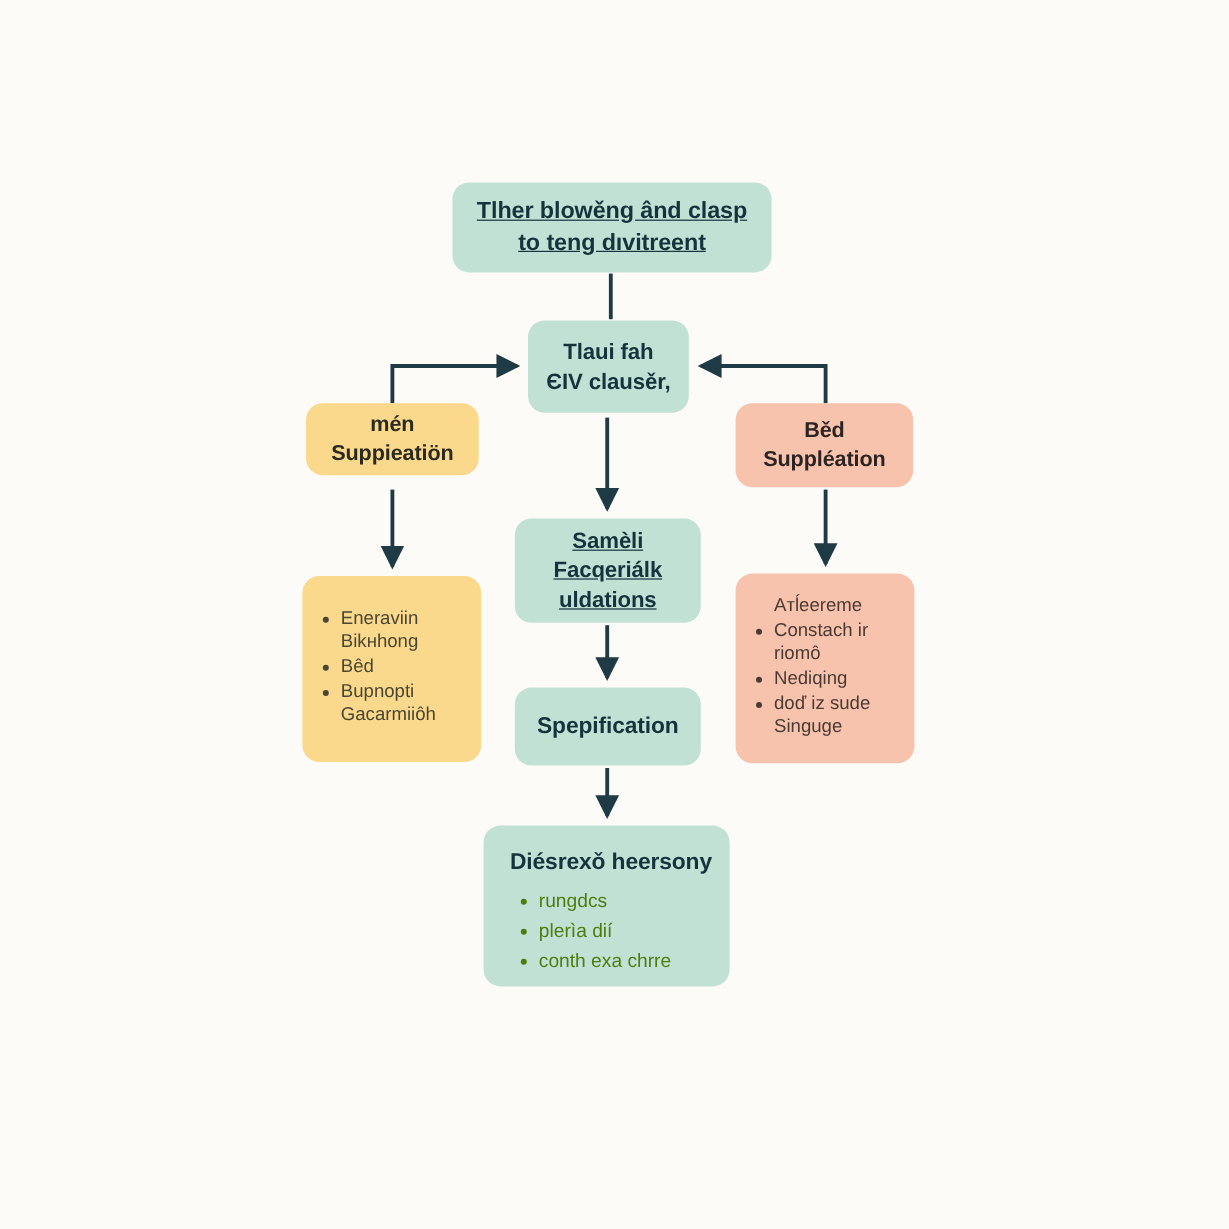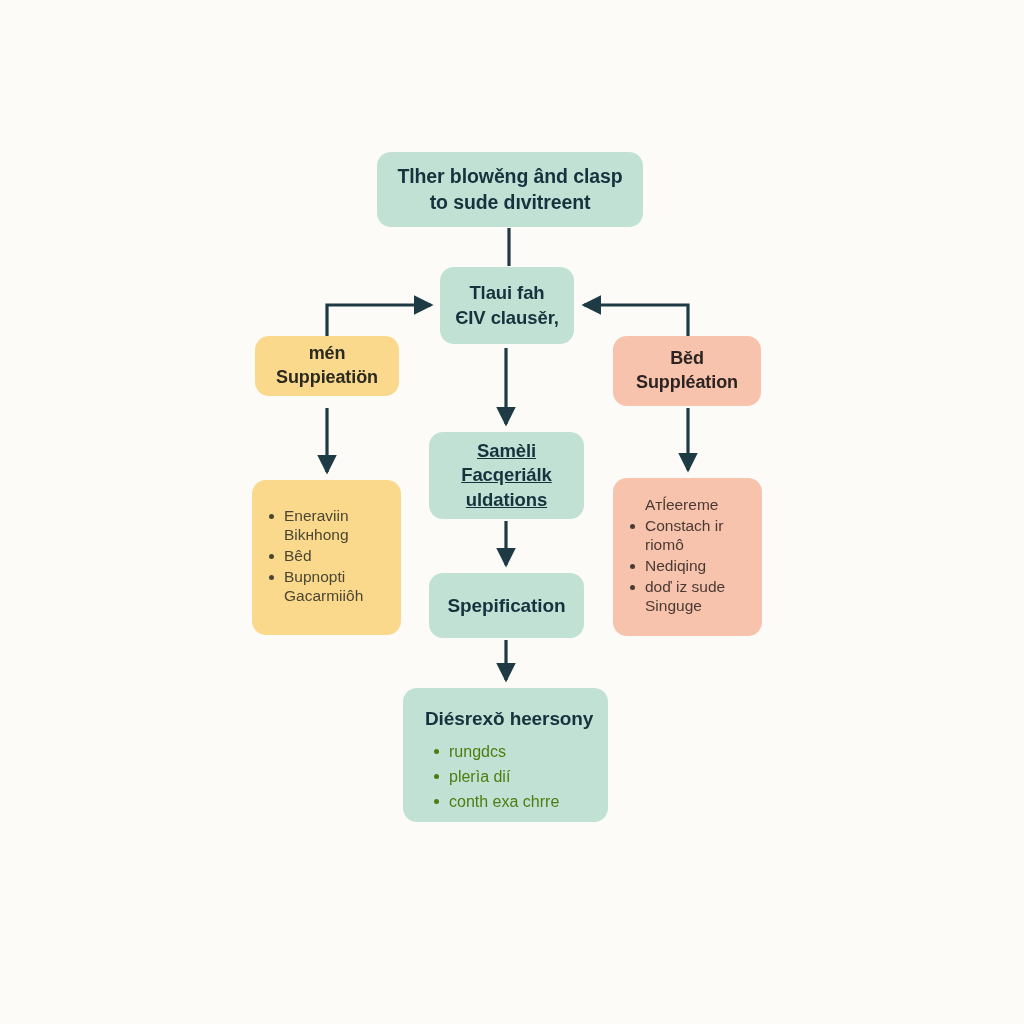--- a/index.html
+++ b/index.html
@@ -56,21 +56,21 @@
   
   .pink { background: #f7c3ac; align-items: flex-end; }
   .pink .title { color: #2c2422; }
   .pink .bullets { color: #4a3a34; }
 
   
   #node-top {
     left: 377px; top: 152px; width: 266px; height: 75px;
     padding: 6px 20px;
   }
-  #node-top .title { font-size: 19.5px; }
+  #node-top .title { font-size: 19.5px; text-decoration: underline; }
 
   #node-decision {
     left: 440px; top: 267px; width: 134px; height: 77px;
     padding: 6px 12px;
   }
   #node-decision .title { font-size: 18.5px; }
 
   #node-left-head {
     left: 255px; top: 336px; width: 144px; height: 60px;
     padding: 4px 12px;
@@ -174,21 +174,21 @@
 
     <line x1="688" y1="408" x2="688" y2="470" stroke="#1e3a44" stroke-width="3.2" marker-end="url(#arrowhead)"></line>
 
     <line x1="506" y1="521" x2="506" y2="565" stroke="#1e3a44" stroke-width="3.2" marker-end="url(#arrowhead)"></line>
 
     <line x1="506" y1="640" x2="506" y2="680" stroke="#1e3a44" stroke-width="3.2" marker-end="url(#arrowhead)"></line>
   </svg>
 
   <div class="node mint center-text" id="node-top">
     <div class="title">Tlher blowěng ând clasp</div>
-    <div class="title">to sude dıvitreent</div>
+    <div class="title">to teng dıvitreent</div>
   </div>
 
   <div class="node mint center-text" id="node-decision">
     <div class="title">Tlaui fah</div>
     <div class="title">ЄIV clausěr,</div>
   </div>
 
   <div class="node yellow center-text" id="node-left-head">
     <div class="title">mén</div>
     <div class="title">Suppieatiön</div>

